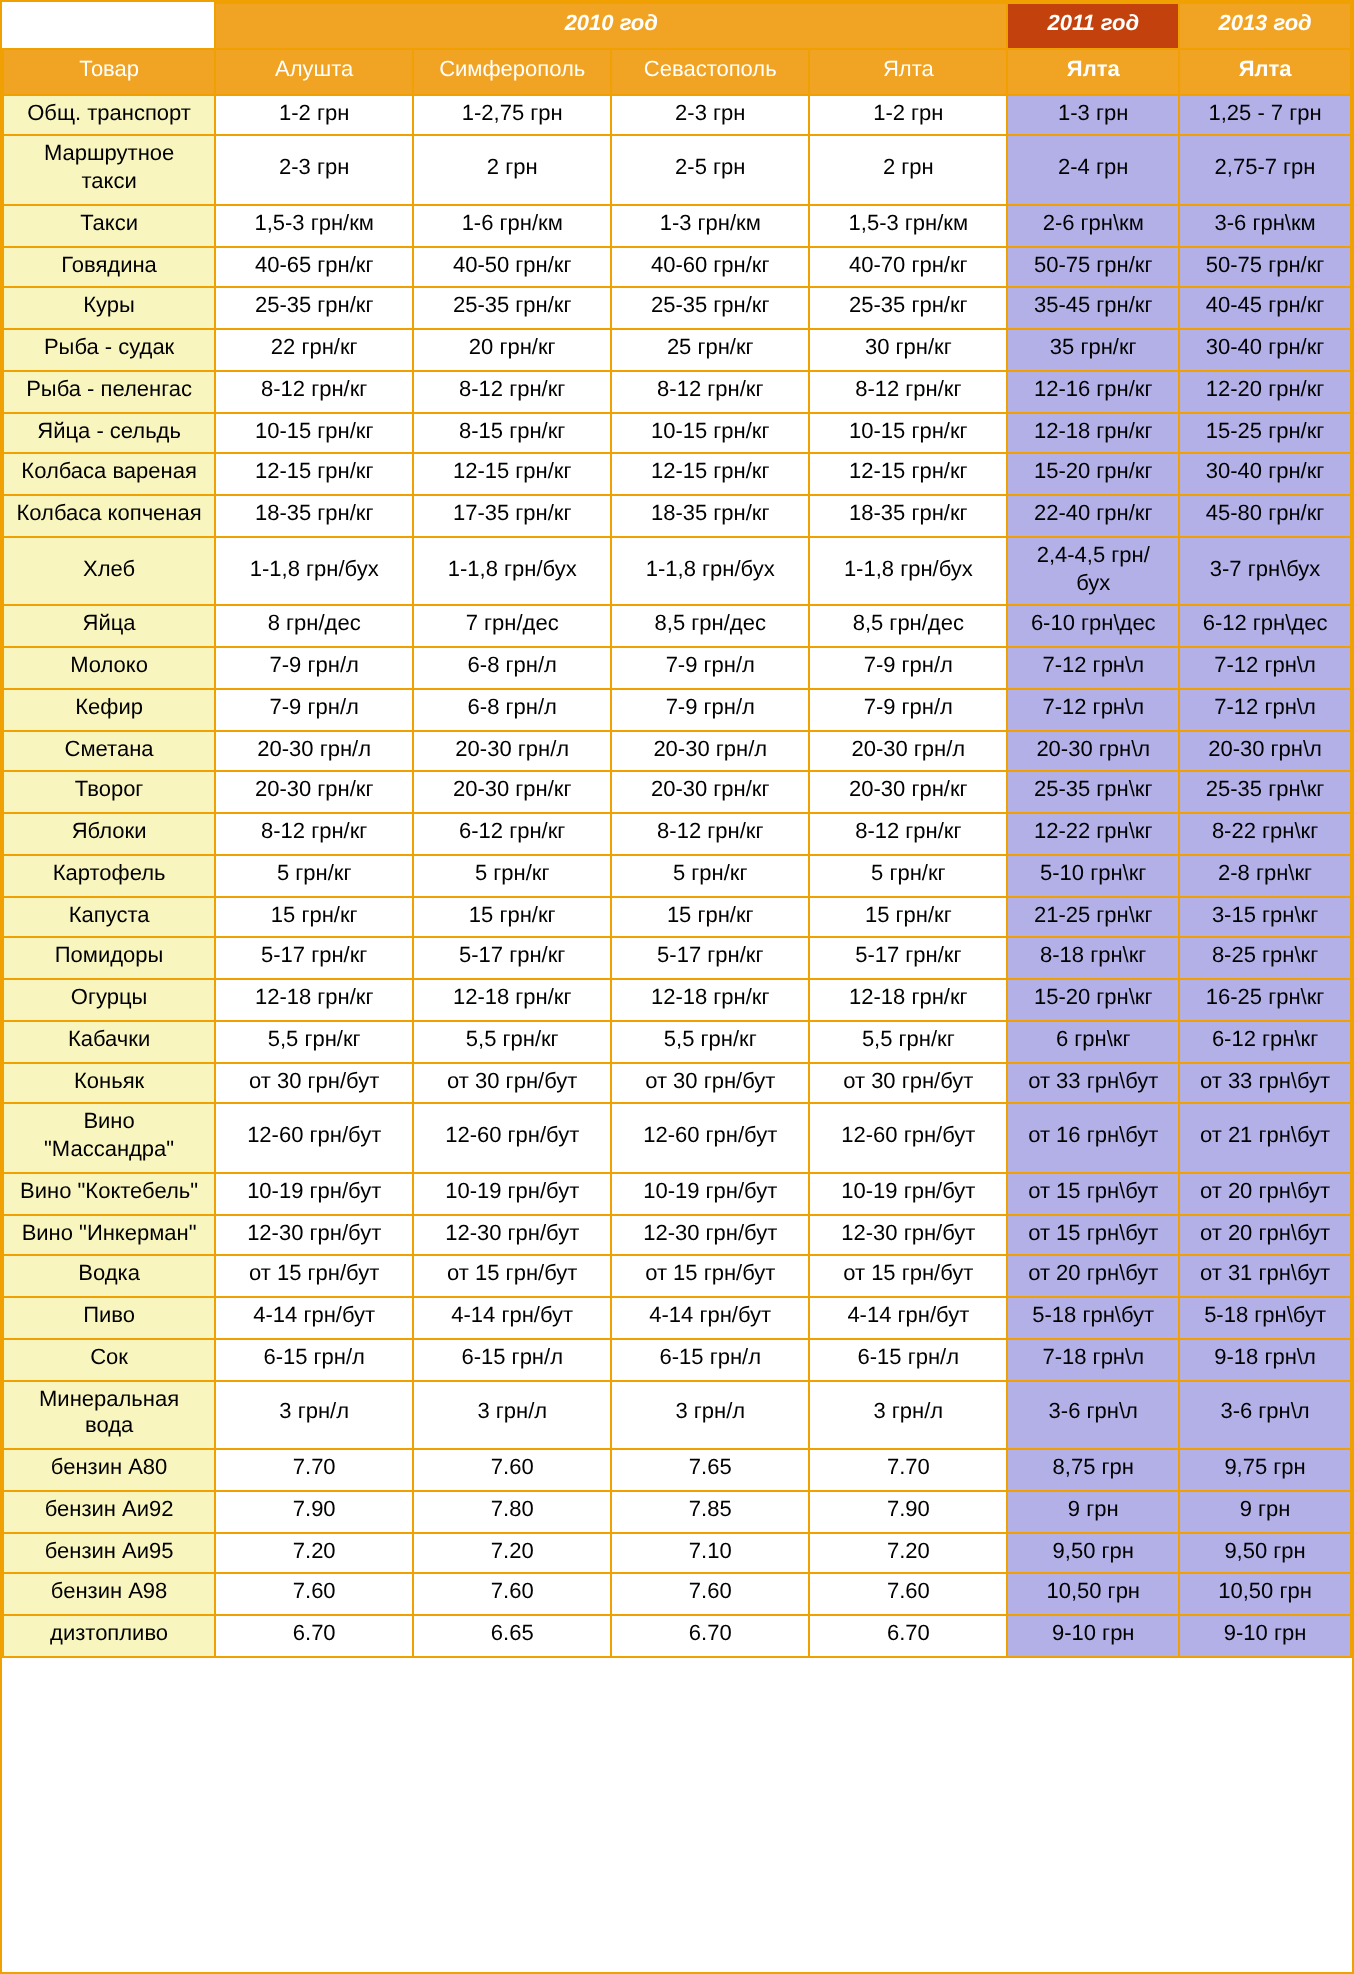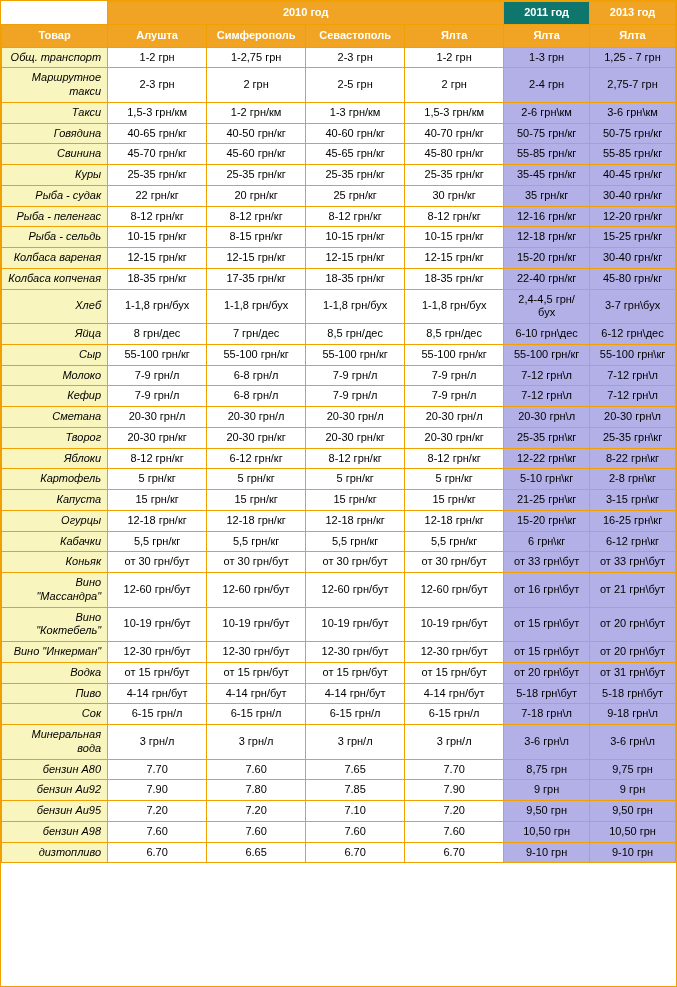--- a/index.html
+++ b/index.html
@@ -39,53 +39,53 @@
   col.c-year   { width: 98px; }
   col.c-ylt    { width: 85px; }
 
   
   tr.band-row td {
     background: #f1a424;
     color: #ffffff;
     text-align: center;
     font-weight: bold;
     padding: 4px 4px;
+    font-style: italic;
   }
   tr.band-row td.blank {
     background: #ffffff;
     border-left-color: #ffffff;
     border-top-color: #ffffff;
   }
   tr.band-row td.b-2011 {
-    background: #0f766e;
+    background: #c2410c;
     color: #ffffff;
   }
   tr.band-row td.b-2013 {
     background: #f1a424;
     color: #ffffff;
     text-align: center;
   }
   
   tr.head-row td {
     background: #f1a424;
     color: #ffffff;
     text-align: center;
-    font-weight: bold;
+    font-weight: normal;
     padding: 4px 4px;
   }
   tr.head-row td.bold-h {
     font-weight: bold;
   }
 
   
   td.name-cell {
     background: #f8f5bf;
-    text-align: right;
+    text-align: center;
     color: #000000;
-    font-style: italic;
   }
   td.val-cell {
     background: #ffffff;
     text-align: center;
   }
   td.violet-cell {
     background: #b3b0e8;
     text-align: center;
   }
 </style>
@@ -135,45 +135,36 @@
           <td class="val-cell">2-3 грн</td>
           <td class="val-cell">2 грн</td>
           <td class="val-cell">2-5 грн</td>
           <td class="val-cell">2 грн</td>
           <td class="violet-cell">2-4 грн</td>
           <td class="violet-cell">2,75-7 грн</td>
         </tr>
         <tr>
           <td class="name-cell">Такси</td>
           <td class="val-cell">1,5-3 грн/км</td>
-          <td class="val-cell">1-2 грн/км</td>
+          <td class="val-cell">1-6 грн/км</td>
           <td class="val-cell">1-3 грн/км</td>
           <td class="val-cell">1,5-3 грн/км</td>
           <td class="violet-cell">2-6 грн\км</td>
           <td class="violet-cell">3-6 грн\км</td>
         </tr>
         <tr>
           <td class="name-cell">Говядина</td>
           <td class="val-cell">40-65 грн/кг</td>
           <td class="val-cell">40-50 грн/кг</td>
           <td class="val-cell">40-60 грн/кг</td>
           <td class="val-cell">40-70 грн/кг</td>
           <td class="violet-cell">50-75 грн/кг</td>
           <td class="violet-cell">50-75 грн/кг</td>
         </tr>
         <tr>
-          <td class="name-cell">Свинина</td>
-          <td class="val-cell">45-70 грн/кг</td>
-          <td class="val-cell">45-60 грн/кг</td>
-          <td class="val-cell">45-65 грн/кг</td>
-          <td class="val-cell">45-80 грн/кг</td>
-          <td class="violet-cell">55-85 грн/кг</td>
-          <td class="violet-cell">55-85 грн/кг</td>
-        </tr>
-        <tr>
           <td class="name-cell">Куры</td>
           <td class="val-cell">25-35 грн/кг</td>
           <td class="val-cell">25-35 грн/кг</td>
           <td class="val-cell">25-35 грн/кг</td>
           <td class="val-cell">25-35 грн/кг</td>
           <td class="violet-cell">35-45 грн/кг</td>
           <td class="violet-cell">40-45 грн/кг</td>
         </tr>
         <tr>
           <td class="name-cell">Рыба - судак</td>
@@ -187,21 +178,21 @@
         <tr>
           <td class="name-cell">Рыба - пеленгас</td>
           <td class="val-cell">8-12 грн/кг</td>
           <td class="val-cell">8-12 грн/кг</td>
           <td class="val-cell">8-12 грн/кг</td>
           <td class="val-cell">8-12 грн/кг</td>
           <td class="violet-cell">12-16 грн/кг</td>
           <td class="violet-cell">12-20 грн/кг</td>
         </tr>
         <tr>
-          <td class="name-cell">Рыба - сельдь</td>
+          <td class="name-cell">Яйца - сельдь</td>
           <td class="val-cell">10-15 грн/кг</td>
           <td class="val-cell">8-15 грн/кг</td>
           <td class="val-cell">10-15 грн/кг</td>
           <td class="val-cell">10-15 грн/кг</td>
           <td class="violet-cell">12-18 грн/кг</td>
           <td class="violet-cell">15-25 грн/кг</td>
         </tr>
         <tr>
           <td class="name-cell">Колбаса вареная</td>
           <td class="val-cell">12-15 грн/кг</td>
@@ -232,29 +223,20 @@
         <tr>
           <td class="name-cell">Яйца</td>
           <td class="val-cell">8 грн/дес</td>
           <td class="val-cell">7 грн/дес</td>
           <td class="val-cell">8,5 грн/дес</td>
           <td class="val-cell">8,5 грн/дес</td>
           <td class="violet-cell">6-10 грн\дес</td>
           <td class="violet-cell">6-12 грн\дес</td>
         </tr>
         <tr>
-          <td class="name-cell">Сыр</td>
-          <td class="val-cell">55-100 грн/кг</td>
-          <td class="val-cell">55-100 грн/кг</td>
-          <td class="val-cell">55-100 грн/кг</td>
-          <td class="val-cell">55-100 грн/кг</td>
-          <td class="violet-cell">55-100 грн/кг</td>
-          <td class="violet-cell">55-100 грн\кг</td>
-        </tr>
-        <tr>
           <td class="name-cell">Молоко</td>
           <td class="val-cell">7-9 грн/л</td>
           <td class="val-cell">6-8 грн/л</td>
           <td class="val-cell">7-9 грн/л</td>
           <td class="val-cell">7-9 грн/л</td>
           <td class="violet-cell">7-12 грн\л</td>
           <td class="violet-cell">7-12 грн\л</td>
         </tr>
         <tr>
           <td class="name-cell">Кефир</td>
@@ -304,20 +286,29 @@
         <tr>
           <td class="name-cell">Капуста</td>
           <td class="val-cell">15 грн/кг</td>
           <td class="val-cell">15 грн/кг</td>
           <td class="val-cell">15 грн/кг</td>
           <td class="val-cell">15 грн/кг</td>
           <td class="violet-cell">21-25 грн\кг</td>
           <td class="violet-cell">3-15 грн\кг</td>
         </tr>
         <tr>
+          <td class="name-cell">Помидоры</td>
+          <td class="val-cell">5-17 грн/кг</td>
+          <td class="val-cell">5-17 грн/кг</td>
+          <td class="val-cell">5-17 грн/кг</td>
+          <td class="val-cell">5-17 грн/кг</td>
+          <td class="violet-cell">8-18 грн\кг</td>
+          <td class="violet-cell">8-25 грн\кг</td>
+        </tr>
+        <tr>
           <td class="name-cell">Огурцы</td>
           <td class="val-cell">12-18 грн/кг</td>
           <td class="val-cell">12-18 грн/кг</td>
           <td class="val-cell">12-18 грн/кг</td>
           <td class="val-cell">12-18 грн/кг</td>
           <td class="violet-cell">15-20 грн\кг</td>
           <td class="violet-cell">16-25 грн\кг</td>
         </tr>
         <tr>
           <td class="name-cell">Кабачки</td>

